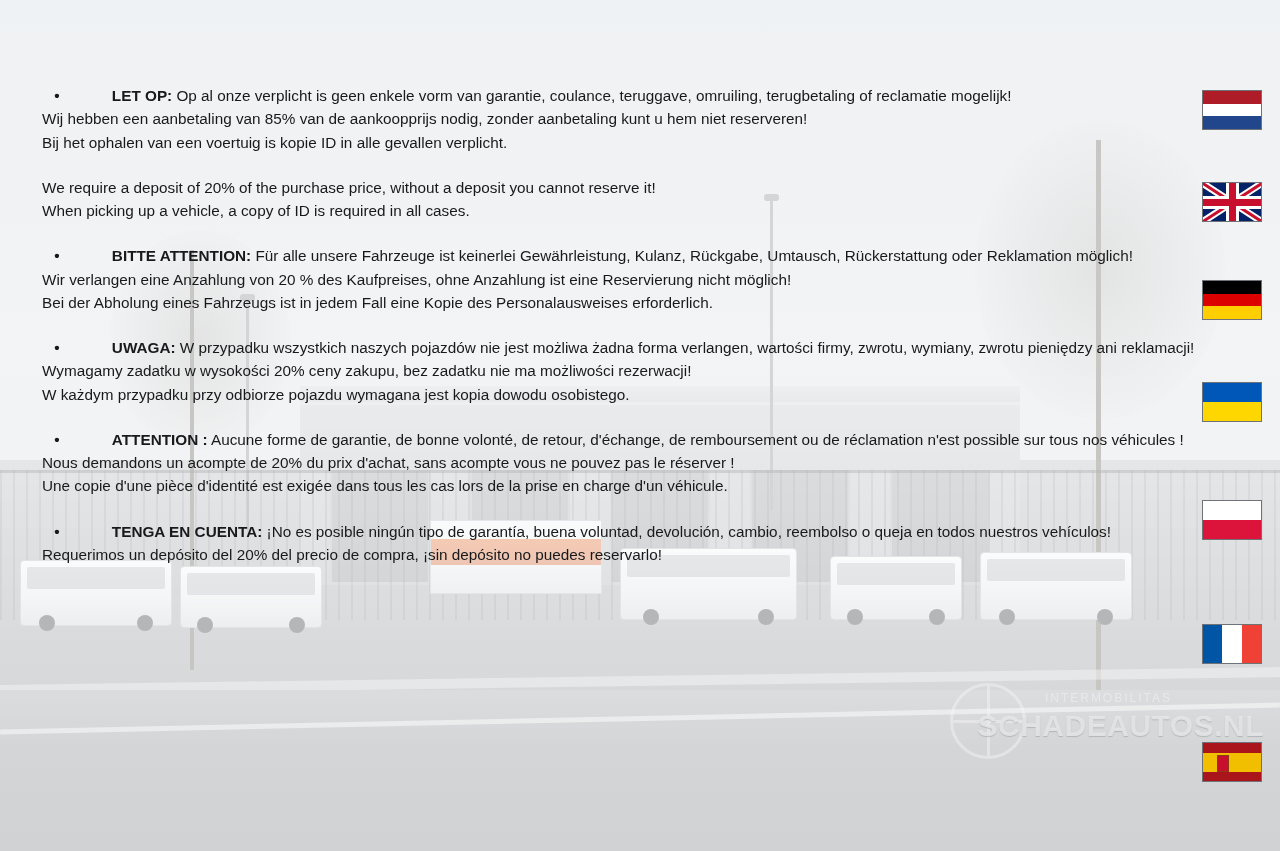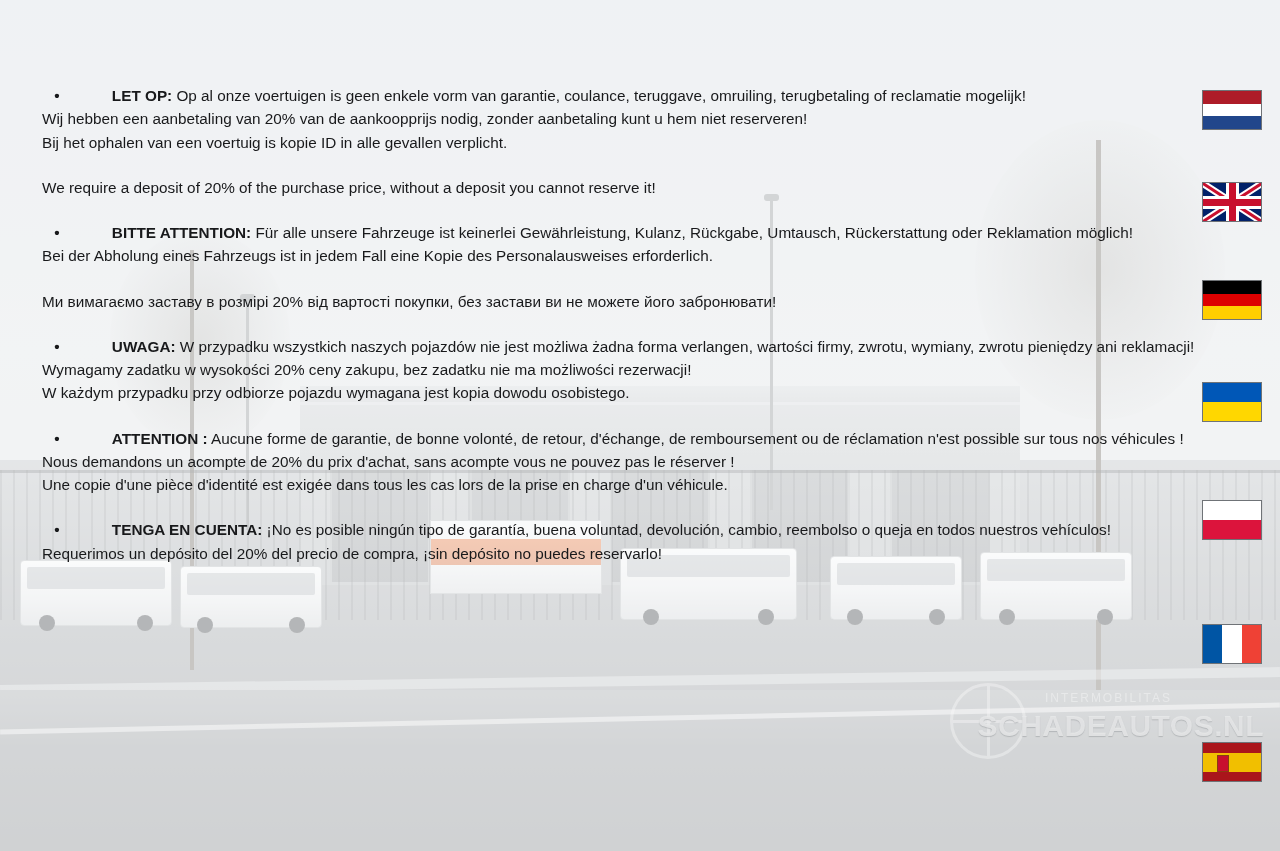--- a/index.html
+++ b/index.html
@@ -384,39 +384,40 @@
   <div class="watermark">
     <div class="wm-globe"></div>
     <div class="wm-sub">INTERMOBILITAS</div>
     <div class="wm-text">SCHADEAUTOS.NL</div>
   </div>
 
   <div class="notice">
 
     <div class="block">
       <p class="lead">
-        <span class="bullet">&nbsp;•&nbsp;</span><span class="headword">LET OP:</span><span> Op al onze voertuigen is geen enkele vorm van garantie, coulance, teruggave, omruiling, terugbetaling of reclamatie mogelijk!</span>
+        <span class="bullet">&nbsp;•&nbsp;</span><span class="headword">LET OP:</span><span> Op al onze verplicht is geen enkele vorm van garantie, coulance, teruggave, omruiling, terugbetaling of reclamatie mogelijk!</span>
       </p>
-      <p class="line2">Wij hebben een aanbetaling van 20% van de aankoopprijs nodig, zonder aanbetaling kunt u hem niet reserveren!</p>
+      <p class="line2">Wij hebben een aanbetaling van 85% van de aankoopprijs nodig, zonder aanbetaling kunt u hem niet reserveren!</p>
       <p class="line3">Bij het ophalen van een voertuig is kopie ID in alle gevallen verplicht.</p>
     </div>
 
     <div class="block">
       <p class="line2">We require a deposit of 20% of the purchase price, without a deposit you cannot reserve it!</p>
+      <p class="line3">When picking up a vehicle, a copy of ID is required in all cases.</p>
     </div>
 
     <div class="block">
       <p class="lead">
         <span class="bullet">&nbsp;•&nbsp;</span><span class="headword">BITTE ATTENTION:</span><span> Für alle unsere Fahrzeuge ist keinerlei Gewährleistung, Kulanz, Rückgabe, Umtausch, Rückerstattung oder Reklamation möglich!</span>
       </p>
+      <p class="line2">Wir verlangen eine Anzahlung von 20 % des Kaufpreises, ohne Anzahlung ist eine Reservierung nicht möglich!</p>
       <p class="line3">Bei der Abholung eines Fahrzeugs ist in jedem Fall eine Kopie des Personalausweises erforderlich.</p>
     </div>
 
     <div class="block">
-      <p class="line2">Ми вимагаємо заставу в розмірі 20% від вартості покупки, без застави ви не можете його забронювати!</p>
     </div>
 
     <div class="block">
       <p class="lead">
         <span class="bullet">&nbsp;•&nbsp;</span><span class="headword">UWAGA:</span><span> W przypadku wszystkich naszych pojazdów nie jest możliwa żadna forma verlangen, wartości firmy, zwrotu, wymiany, zwrotu pieniędzy ani reklamacji!</span>
       </p>
       <p class="line2">Wymagamy zadatku w wysokości 20% ceny zakupu, bez zadatku nie ma możliwości rezerwacji!</p>
       <p class="line3">W każdym przypadku przy odbiorze pojazdu wymagana jest kopia dowodu osobistego.</p>
     </div>
 

